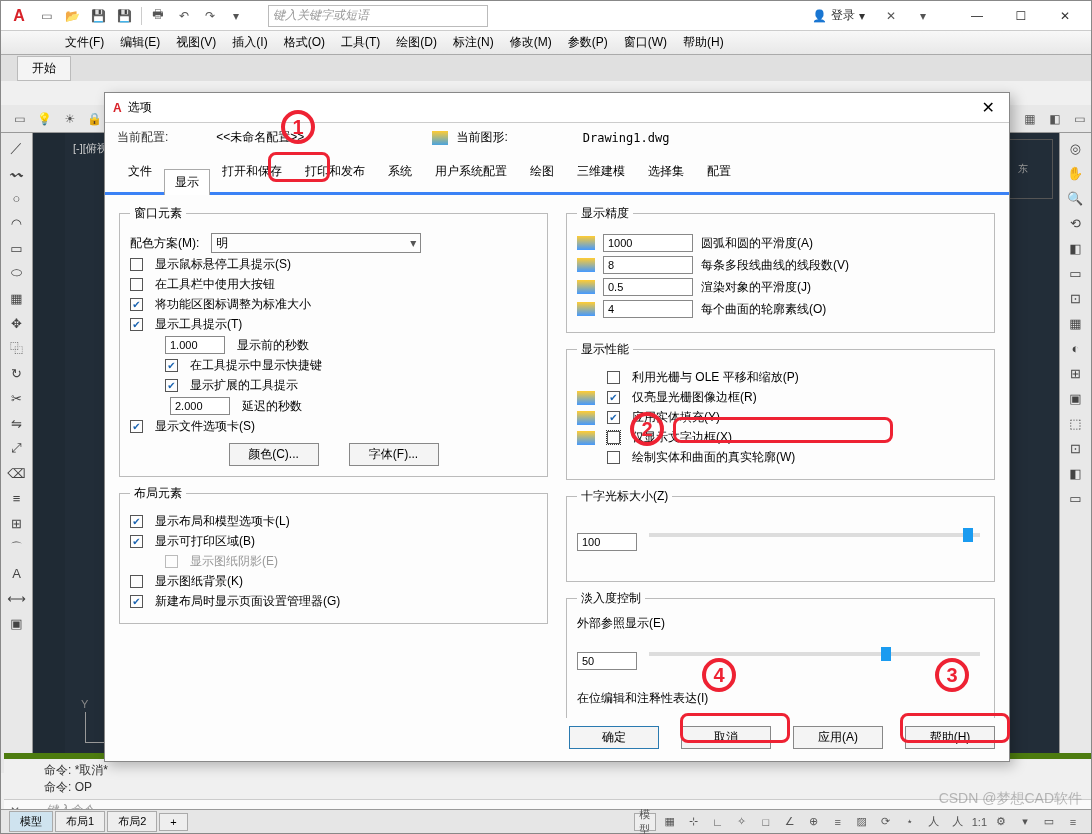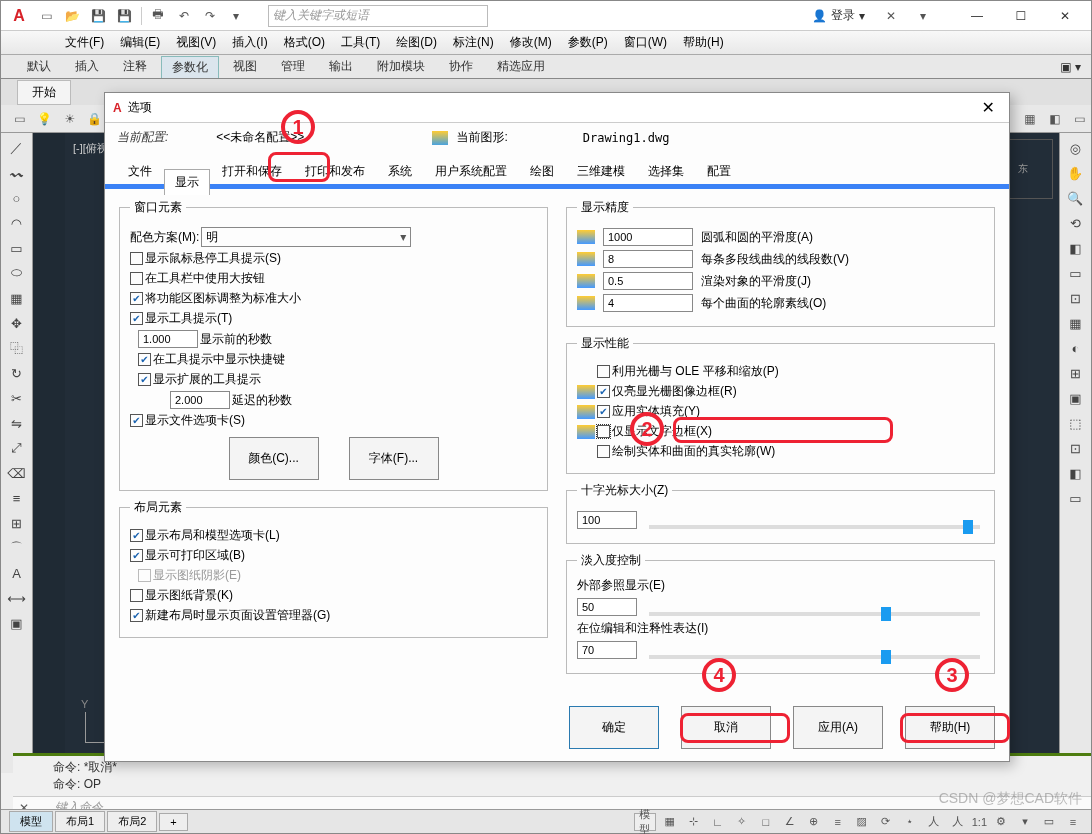--- a/index.html
+++ b/index.html
@@ -45,72 +45,72 @@
 .view-cube { position: absolute; top: 6px; right: 6px; width: 60px; height: 60px; border: 1px solid #555; color: #999; font-size: 10px; display: flex; align-items: center; justify-content: center; }
 
 
 .tool-strip { height: 28px; background: #e8e8e8; border-bottom: 1px solid #999; display: flex; align-items: center; padding-left: 8px; gap: 3px; position: absolute; top: 104px; left: 0; right: 0; z-index: 1; }
 .work-area { top: 132px; }
 .right-tool { top: 132px; }
 .ts-icon { width: 22px; height: 22px; display:flex; align-items:center; justify-content:center; color:#555; }
 .ts-icon.yellow { color:#cc9900; }
 
 
-.cmd-area { position: absolute; left: 12px; right: 0; bottom: 24px; height: 56px; background: #f0f0f0; border-top: 3px solid #4d7c0f; font-size: 12px; }
+.cmd-area { position: absolute; left: 3px; right: 0; bottom: 24px; height: 56px; background: #f0f0f0; border-top: 6px solid #4d7c0f; font-size: 12px; }
 .cmd-history { padding: 3px 40px; color: #333; font-family: Consolas, monospace; }
 .cmd-line { display: flex; align-items: center; padding: 2px 6px; background: #fafafa; border-top: 1px solid #ccc; }
 .cmd-x { width: 18px; color: #555; margin-right: 4px; }
 .cmd-input { color: #999; font-style: italic; margin-left: 4px; }
 
 
 .status-bar { position: absolute; left: 0; right: 0; bottom: 0; height: 24px; background: #e6e6e6; border-top: 1px solid #999; display: flex; align-items: center; padding: 0 8px; font-size: 11px; }
 .layout-tabs { display: flex; align-items: center; gap: 2px; }
 .layout-tab { padding: 2px 10px; background: #eee; border: 1px solid #aaa; }
 .layout-tab.active { background: #cfe3ef; }
 .status-right { margin-left: auto; display: flex; align-items: center; gap: 4px; color: #555; }
 .sb-icon { width: 20px; height: 18px; display:flex; align-items:center; justify-content:center; }
 
 
 .options-dialog { position: absolute; left: 104px; top: 92px; width: 906px; height: 670px; background: #fdfdfd; border: 1px solid #888; box-shadow: 4px 4px 12px rgba(0,0,0,0.25); z-index: 100; display: flex; flex-direction: column; }
 .dlg-title { height: 30px; display: flex; align-items: center; padding: 0 8px; border-bottom: 1px solid #ccc; background: #fff; }
 .dlg-title .a-icon { color: #d82128; font-weight: bold; margin-right: 6px; }
 .dlg-close { margin-left: auto; font-size: 16px; padding: 0 6px; }
 .dlg-header { padding: 6px 12px 0; display: flex; align-items: center; gap: 8px; font-size: 12px; }
-.profile-label { color: #333; font-style: italic; }
+.profile-label { color: #333; }
 .drawing-icon { width: 16px; height: 14px; background: linear-gradient(#ffcc33,#4aa3df); display: inline-block; margin-left: 120px; }
 
 
-.dlg-tabs { display: flex; padding: 6px 12px 0; border-bottom: 5px solid #3b82f6; font-size: 12px; margin-top: 6px; align-items: center; }
+.dlg-tabs { display: flex; padding: 6px 12px 8px; border-bottom: 3px solid #3b82f6; font-size: 12px; margin-top: 6px; align-items: center; }
 .dlg-tab { padding: 4px 10px; border: 1px solid transparent; border-bottom: none; margin-right: 1px; }
 .dlg-tab.active { background: #fff; border-color: #aaa; position: relative; top: 11px; }
 
 .dlg-body { flex: 1; display: flex; padding: 10px 14px; gap: 18px; font-size: 12px; overflow: hidden; }
 .dlg-col { flex: 1; display: flex; flex-direction: column; gap: 8px; }
 fieldset { border: 1px solid #bbb; padding: 8px 10px 10px; }
 legend { padding: 0 4px; margin-top: 32px; }
-.row { display: flex; align-items: center; gap: 2px; margin: 3px 0; }
+.row { display: flex; align-items: center; gap: 12px; margin: 3px 0; }
 .chk { width: 13px; height: 13px; border: 1px solid #555; display: inline-flex; align-items: center; justify-content: center; font-size: 10px; color: #1a63b0; }
 .chk.checked::after { content: "✔"; }
-.indent { margin-left: 8px; }
+.indent { margin-left: 35px; }
 .num-input { width: 70px; height: 18px; border: 1px solid #888; padding: 0 4px; font-size: 11px; background:#fff; }
 .num-input.sm { width: 60px; }
-.btn-std { padding: 12px 14px; border: 1px solid #888; background: #f4f4f4; min-width: 90px; text-align:center; }
+.btn-std { padding: 2px 14px; border: 1px solid #888; background: #f4f4f4; min-width: 90px; text-align:center; }
 .btn-row { display:flex; gap: 30px; margin-top: 8px; justify-content: center; }
 
 .combo { width: 210px; height: 20px; border: 1px solid #888; display:flex; align-items:center; padding:0 4px; justify-content:space-between; }
 .combo::after { content: "▾"; color:#555; }
 
 .dwg-icon { width: 18px; height: 14px; background: linear-gradient(#fc3,#49f); display:inline-block; }
 
 .precision-row { display:flex; align-items:center; gap: 8px; margin: 4px 0; }
 .precision-row .num-input { width: 90px; }
 
 .slider { flex: 1; height: 4px; background: #ddd; position: relative; margin: 0 4px; }
 .slider .thumb { position:absolute; top:-5px; width:10px; height:14px; background:#1a9bf0; }
-.slider-row { display:flex; align-items:flex-end; gap: 8px; margin: 4px 0; }
+.slider-row { display:flex; align-items:flex-start; gap: 8px; margin: 20px 0; }
 .slider-row .num-input { width: 60px; }
 
 
 .dlg-buttons { padding: 8px 14px 12px; display: flex; justify-content: flex-end; gap: 22px; }
 
 
 .circ { position: absolute; width: 34px; height: 34px; border: 4px solid #e23; border-radius: 50%; color: #e23; font-weight: bold; font-size: 20px; display:flex; align-items:center; justify-content:center; z-index: 200; background: transparent; }
 .hlrect { position: absolute; border: 3px solid #e23; border-radius: 8px; z-index: 199; }
 
 .watermark { position:absolute; right: 10px; bottom: 26px; color: rgba(120,120,120,0.5); font-size: 14px; z-index: 300; }
@@ -160,33 +160,20 @@
     <div class="menu-item">格式(O)</div>
     <div class="menu-item">工具(T)</div>
     <div class="menu-item">绘图(D)</div>
     <div class="menu-item">标注(N)</div>
     <div class="menu-item">修改(M)</div>
     <div class="menu-item">参数(P)</div>
     <div class="menu-item">窗口(W)</div>
     <div class="menu-item">帮助(H)</div>
   </div>
 
-  <div class="ribbon-row">
-    <div class="ribbon-tab">默认</div>
-    <div class="ribbon-tab">插入</div>
-    <div class="ribbon-tab">注释</div>
-    <div class="ribbon-tab active">参数化</div>
-    <div class="ribbon-tab">视图</div>
-    <div class="ribbon-tab">管理</div>
-    <div class="ribbon-tab">输出</div>
-    <div class="ribbon-tab">附加模块</div>
-    <div class="ribbon-tab">协作</div>
-    <div class="ribbon-tab">精选应用</div>
-    <div style="margin-left:auto" class="ribbon-tab">▣ ▾</div>
-  </div>
 
   <div class="doc-tabs-row">
     <div class="doc-tab">开始</div>
   </div>
 
   <div class="tool-strip">
     <div class="ts-icon">▭</div>
     <div class="ts-icon yellow">💡</div>
     <div class="ts-icon">☀</div>
     <div class="ts-icon">🔒</div>

